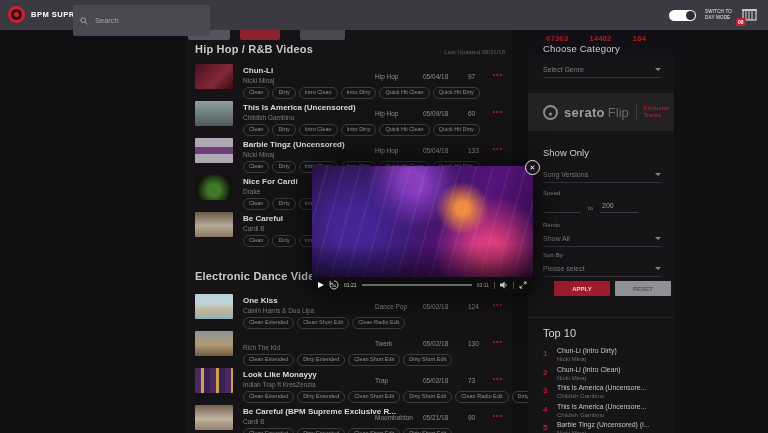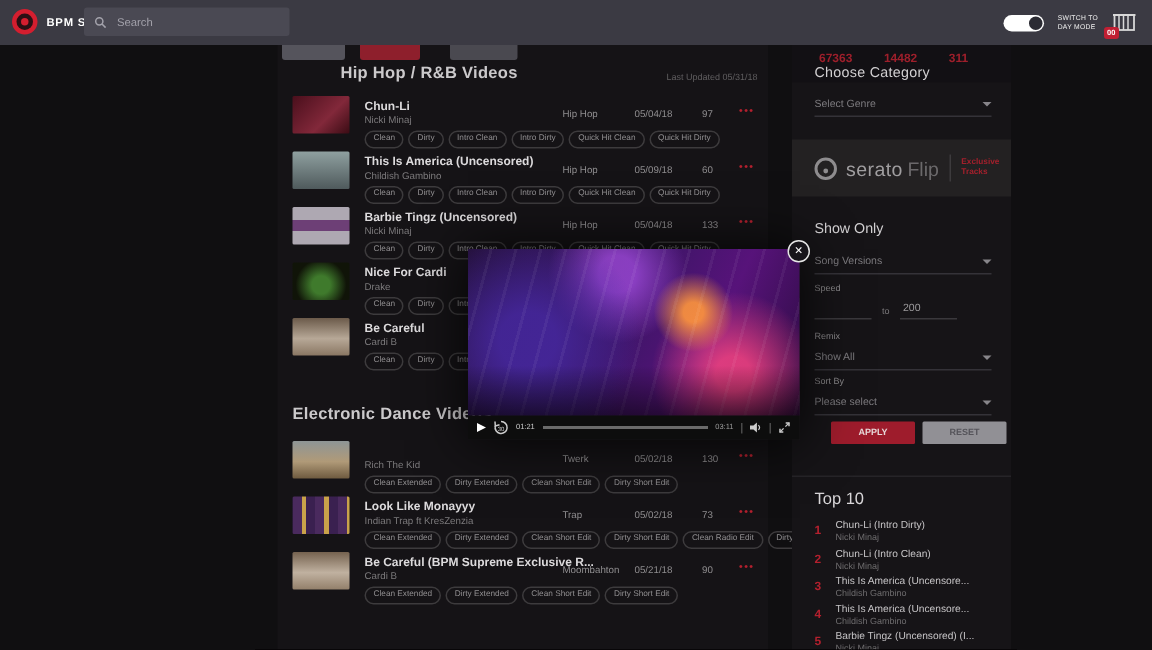--- a/index.html
+++ b/index.html
@@ -5,21 +5,21 @@
   html,body{margin:0;padding:0;background:#000;}
   #app{position:relative;width:768px;height:433px;overflow:hidden;background:#100f11;
        font-family:"Liberation Sans",sans-serif;-webkit-font-smoothing:antialiased;}
   
   .topbar{position:absolute;left:0;top:0;right:0;height:30px;background:#3b3a43;z-index:40;}
   .logo{position:absolute;left:8px;top:6px;display:flex;align-items:center;gap:6px;}
   .logo-icon{position:relative;width:17px;height:17px;border-radius:50%;background:#d41e2f;}
   .logo-ring{position:absolute;inset:3px;border-radius:50%;background:#2a1014;}
   .logo-core{position:absolute;inset:6px;border-radius:50%;background:#d41e2f;}
   .brand{color:#fff;font-size:7.5px;font-weight:bold;letter-spacing:.5px;}
-  .search{position:absolute;left:56px;top:5px;width:137px;height:19px;background:#4a4953;border-radius:2px;
+  .search{position:absolute;left:73px;top:5px;width:137px;height:31px;background:#4a4953;border-radius:2px;
           display:flex;align-items:center;gap:5px;padding:0 7px;box-sizing:border-box;}
   .search input{flex:1;background:transparent;border:0;outline:none;color:#cfcfd6;font-size:7.5px;
           font-family:"Liberation Sans",sans-serif;}
   .search input::placeholder{color:#a3a2ab;}
   .tb-right{position:absolute;right:6px;top:0;height:30px;display:flex;align-items:center;gap:9px;}
   .toggle{position:relative;width:27px;height:11px;background:#fff;border-radius:6px;}
   .knob{position:absolute;right:1px;top:1px;width:9px;height:9px;border-radius:50%;background:#2b2b33;}
   .toggle-label{font-size:4.5px;color:#efefef;line-height:1.3;letter-spacing:.2px;}
   .cart{position:relative;width:17px;height:17px;margin-right:4px;}
   .cart-badge{position:absolute;left:-5px;bottom:-2px;background:#c11f33;color:#fff;font-size:5px;
@@ -57,21 +57,21 @@
   .sidebar{position:absolute;left:528px;top:30px;width:146px;bottom:0;background:#161417;}
   .sb-strip{position:absolute;left:0;right:0;top:0;height:25px;background:#121014;}
   .stats{position:absolute;left:18px;top:4px;display:flex;gap:21px;color:#9e1f2b;font-weight:bold;font-size:8px;}
   .cat-title{position:absolute;left:15px;top:13px;font-size:9.5px;color:#d2d0d2;letter-spacing:.2px;}
   .sel{position:absolute;left:15px;right:13px;height:16px;border-bottom:1px solid #343238;
        display:flex;align-items:center;justify-content:space-between;font-size:7px;color:#7c7a7e;}
   .chev{width:0;height:0;border-left:3px solid transparent;border-right:3px solid transparent;border-top:3.5px solid #87858a;}
   .sel-genre{top:31px;}
   .serato{position:absolute;left:0;right:0;top:63px;height:38px;background:#232122;
           display:flex;align-items:center;padding-left:14px;box-sizing:border-box;}
-  .ser-word{font-size:13px;font-weight:normal;color:#a09ea0;margin-left:5px;letter-spacing:.3px;}
+  .ser-word{font-size:13px;font-weight:bold;color:#a09ea0;margin-left:5px;letter-spacing:.3px;}
   .ser-flip{font-size:13px;font-weight:300;color:#6b696b;margin-left:3px;}
   .ser-div{width:1px;height:18px;background:#3d3b3d;margin:0 7px;}
   .ser-tag{font-size:5.5px;font-weight:bold;color:#a3202c;line-height:1.35;}
   .show-title{position:absolute;left:15px;top:117px;font-size:9.5px;color:#d2d0d2;}
   .sel-versions{top:136px;}
   .f-label{position:absolute;left:15px;font-size:6px;color:#8a888a;}
   .lab-speed{top:160px;}
   .range{position:absolute;left:15px;right:13px;top:168px;display:flex;align-items:flex-end;gap:7px;}
   .range input{width:34px;height:12px;background:transparent;border:0;outline:none;border-bottom:1px solid #3a383c;
        color:#9c9a9c;font-size:7px;font-family:"Liberation Sans",sans-serif;}
@@ -155,21 +155,21 @@
         <span class="cart-badge">00</span>
       </div>
     </div>
   </header>
 
   <main class="content">
     <div class="stub stub1"></div>
     <div class="stub stub2"></div>
     <div class="stub stub3"></div>
 
-    <div class="sec-head" style="top:13px;margin-left:32px;">
+    <div class="sec-head" style="top:13px;">
       <span class="sec-title">Hip Hop / R&amp;B Videos</span>
       <span class="sec-updated">Last Updated 05/31/18</span>
     </div>
 
     <div class="rows" style="top:33px;">
 
       <div class="trow">
         <div class="thumb t1"></div>
         <div class="ttl">Chun-Li</div>
         <div class="art">Nicki Minaj</div>
@@ -249,20 +249,34 @@
         <div class="dots">•••</div>
       </div>
     </div>
 
     <div class="sec-head" style="top:240px;">
       <span class="sec-title">Electronic Dance Videos</span>
     </div>
 
     <div class="rows" style="top:263px;">
 
+      <div class="trow">
+        <div class="thumb e1"></div>
+        <div class="ttl">One Kiss</div>
+        <div class="art">Calvin Harris &amp; Dua Lipa</div>
+        <div class="tags">
+          <span class="tag">Clean Extended</span>
+          <span class="tag">Clean Short Edit</span>
+          <span class="tag">Clean Radio Edit</span>
+        </div>
+        <div class="gen">Dance Pop</div>
+        <div class="dat">05/02/18</div>
+        <div class="cnt">124</div>
+        <div class="dots">•••</div>
+      </div>
 
       <div class="trow">
         <div class="thumb e2"></div>
         <div class="art">Rich The Kid</div>
         <div class="tags">
           <span class="tag">Clean Extended</span>
           <span class="tag">Dirty Extended</span>
           <span class="tag">Clean Short Edit</span>
           <span class="tag">Dirty Short Edit</span>
         </div>
@@ -306,21 +320,21 @@
         <div class="dots">•••</div>
       </div>
     </div>
   </main>
 
   <aside class="sidebar">
     <div class="sb-strip"></div>
     <div class="stats">
       <span>67363</span>
       <span>14482</span>
-      <span>311</span>
+      <span>184</span>
     </div>
 
     <div class="cat-title">Choose Category</div>
     <div class="sel sel-genre">
       <span>Select Genre</span>
       <span class="chev"></span>
     </div>
 
     <div class="serato">
       <svg width="17" height="17" viewBox="0 0 17 17">

